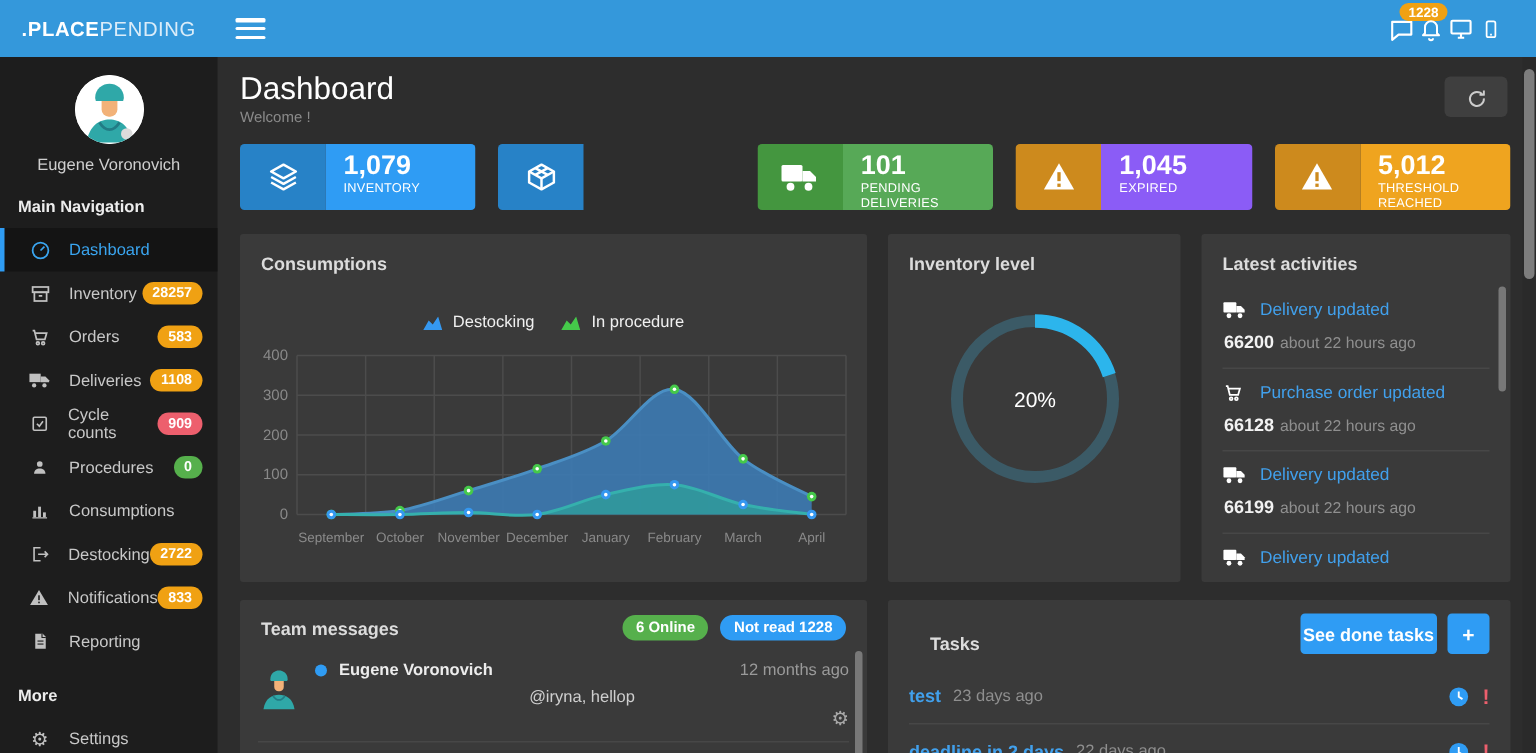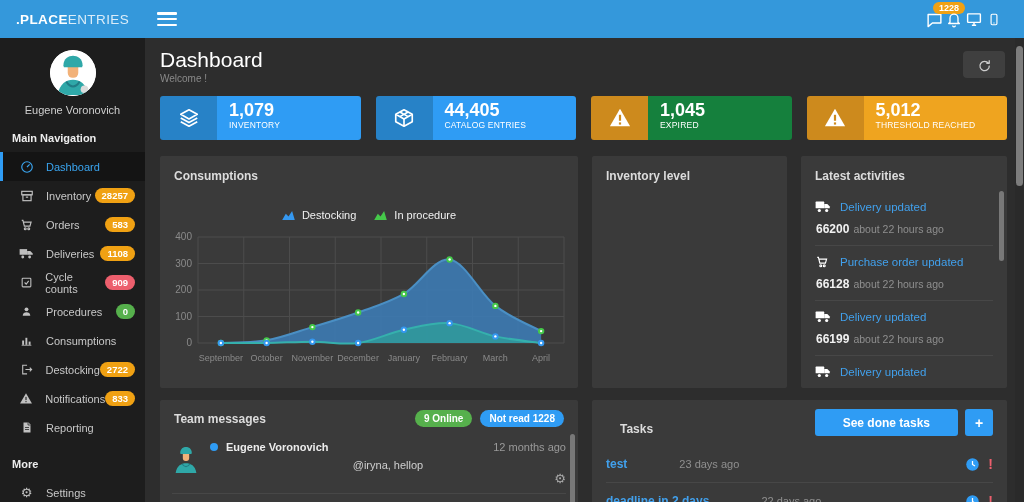--- a/index.html
+++ b/index.html
@@ -97,41 +97,41 @@
   .online-dot { width:8px; height:8px; border-radius:50%; background:#2f9cf4; margin-right:8px; }
   .msg-name { color:#ececec; font-size:11px; font-weight:bold; }
   .msg-time { margin-left:auto; color:#9a9a9a; font-size:11px; }
   .msg-bottom { display:flex; align-items:center; margin-top:6px;flex-direction:column; }
   .msg-text { color:#cfcfcf; font-size:11px; }
   .msg-action { margin-left:auto; color:#a8a8a8; font-size:13px; cursor:pointer; }
 
   .tasks-head { display:flex; padding:9px 14px 0 14px; }
   .tasks-buttons { margin-left:auto; display:flex; gap:7px; }
   .btn-blue { background:#2f9cf4; border:none; color:#fff; font-weight:bold; font-size:12px;
-              border-radius:3px; padding:6px 28px; cursor:pointer; font-family:inherit; }
+              border-radius:3px; padding:6px 2px; cursor:pointer; font-family:inherit; }
   .btn-add { width:28px; padding:6px 0; font-size:14px; line-height:12px; }
   .task-list { margin-top:10px; padding:0 14px; }
-  .task-item { display:flex; align-items:center; padding:10px 0; border-bottom:1px solid #474747;gap:44px; }
+  .task-item { display:flex; align-items:center; padding:10px 0; border-bottom:1px solid #474747; }
   .task-link { color:#41a0ec; font-size:12px; font-weight:bold; text-decoration:none; cursor:pointer; }
   .task-time { color:#8f8f8f; font-size:11px; margin-left:8px; }
   .task-icons { margin-left:auto; display:flex; align-items:center; gap:8px; }
   .task-bang { color:#ed5f6d; font-size:14px; font-weight:bold; }
 
   .page-scrollbar { position:absolute; top:38px; right:0; bottom:0; width:9px; background:#2a2a2a; z-index:40; }
   .page-scrollbar .thumb { position:absolute; top:8px; right:1px; width:7px; height:140px;
                            background:#7d7d7d; border-radius:4px; }
   svg { display:block; }
 </style>
 </head>
 <body>
 
 <div class="app">
 
   <header class="navbar">
-    <div class="brand"><span class="bold">.PLACE</span><span class="light">ENTRIES</span></div>
+    <div class="brand"><span class="bold">.PLACE</span><span class="light">PENDING</span></div>
     <div class="hamburger">
         <span></span>
         <span></span>
         <span></span>
       </div>
     <div class="nav-right">
       <div class="nav-icon">
         <svg width="17" height="17" viewBox="0 0 24 24" fill="none" stroke="#fff" stroke-width="2" stroke-linejoin="round">
             <path d="M3 5h18v12H9l-6 5z"></path>
           </svg>
@@ -319,34 +319,44 @@
       </div>
       <div class="stat-card">
         <div class="stat-icon" style="background: rgb(39, 130, 199);">
           <svg width="22" height="22" viewBox="0 0 24 24" fill="none" stroke="#fff" stroke-width="1.8" stroke-linejoin="round">
               <path d="M3 8l9-5 9 5-9 5z"></path>
               <path d="M3 8v8l9 5 9-5V8"></path>
               <path d="M12 13v8"></path>
               <path d="M7.5 5.5l9 5M16.5 5.5l-9 5"></path>
             </svg>
         </div>
-        <div class="stat-body" style="background: rgb(47, 156, 244);">
-          <div class="stat-value">44,405</div>
-          <div class="stat-label">CATALOG ENTRIES</div>
+      </div>
+      <div class="stat-card">
+        <div class="stat-icon" style="background: rgb(68, 150, 63);">
+          <svg width="26" height="20" viewBox="0 0 26 20">
+              <rect x="1" y="2" width="14" height="11" rx="1" fill="#fff"></rect>
+              <path d="M15 6h5l4 4v3h-9z" fill="#fff"></path>
+              <circle cx="7" cy="16.5" r="2.6" fill="#fff"></circle>
+              <circle cx="19" cy="16.5" r="2.6" fill="#fff"></circle>
+            </svg>
+        </div>
+        <div class="stat-body" style="background: rgb(87, 169, 87);">
+          <div class="stat-value">101</div>
+          <div class="stat-label">PENDING DELIVERIES</div>
         </div>
       </div>
       <div class="stat-card">
         <div class="stat-icon" style="background: rgb(205, 138, 29);">
           <svg width="24" height="22" viewBox="0 0 24 24">
               <path d="M12 2L23 21H1z" fill="#fff"></path>
               <rect x="10.8" y="8.5" width="2.4" height="6.5" fill="#cd8a1d"></rect>
               <rect x="10.8" y="16.8" width="2.4" height="2.4" fill="#cd8a1d"></rect>
             </svg>
         </div>
-        <div class="stat-body" style="background: #15803d;">
+        <div class="stat-body" style="background: #8b5cf6;">
           <div class="stat-value">1,045</div>
           <div class="stat-label">EXPIRED</div>
         </div>
       </div>
       <div class="stat-card">
         <div class="stat-icon" style="background: rgb(205, 138, 29);">
           <svg width="24" height="22" viewBox="0 0 24 24">
               <path d="M12 2L23 21H1z" fill="#fff"></path>
               <rect x="10.8" y="8.5" width="2.4" height="6.5" fill="#cd8a1d"></rect>
               <rect x="10.8" y="16.8" width="2.4" height="2.4" fill="#cd8a1d"></rect>
@@ -441,20 +451,27 @@
               <circle cx="329.375" cy="107.375" r="3.2" fill="#3598f0"></circle>
               <circle cx="329.375" cy="107.375" r="1.2" fill="#ffffff"></circle>
               <circle cx="375.125" cy="114" r="3.2" fill="#3598f0"></circle>
               <circle cx="375.125" cy="114" r="1.2" fill="#ffffff"></circle>
             </svg>
         </div>
       </section>
 
       <section class="panel panel-inventory">
         <div class="panel-title">Inventory level</div>
+        <div class="donut-wrap">
+          <svg id="inventory-donut" width="122" height="122" viewBox="0 0 122 122">
+              <circle cx="61" cy="61" r="52" fill="none" stroke="#3b5a66" stroke-width="8"></circle>
+              <circle cx="61" cy="61" r="52" fill="none" stroke="#2cb5ec" stroke-width="9" stroke-dasharray="65.34512719466771 326.7256359733385" transform="rotate(-90 61 61)"></circle>
+              <text x="61" y="66" text-anchor="middle" fill="#ffffff" font-size="14">20%</text>
+            </svg>
+        </div>
       </section>
 
       <section class="panel panel-activities">
         <div class="panel-title">Latest activities</div>
         <div class="act-list">
           <div class="act-item">
             <div class="act-head">
                 <span class="a-icon">
                   <svg width="16" height="13" viewBox="0 0 26 20">
                     <rect x="1" y="2" width="14" height="11" rx="1" fill="#fff"></rect>
@@ -512,21 +529,21 @@
         <div class="inner-scroll" style="top:35px; height:70px;"></div>
       </section>
     </div>
 
     <div class="bottom-row">
 
       <section class="panel panel-messages">
         <div class="panel-head">
           <div class="panel-title">Team messages</div>
           <div class="head-badges">
-            <span class="pill pill-green">9 Online</span>
+            <span class="pill pill-green">6 Online</span>
             <span class="pill pill-blue">Not read 1228</span>
           </div>
         </div>
         <div class="msg-list">
           <div class="msg-item">
             <div class="msg-avatar">
               <svg width="28" height="30" viewBox="0 0 48 52">
                   <path d="M6 52c2-13 10-17 18-17s16 4 18 17z" fill="#2fa8a8"></path>
                   <rect x="18.5" y="14" width="11" height="17" rx="5" fill="#f2b279"></rect>
                   <path d="M14 17c0-7 5.5-10 10-10s10 3 10 10l-.5 2h-19z" fill="#2fa8a8"></path>

